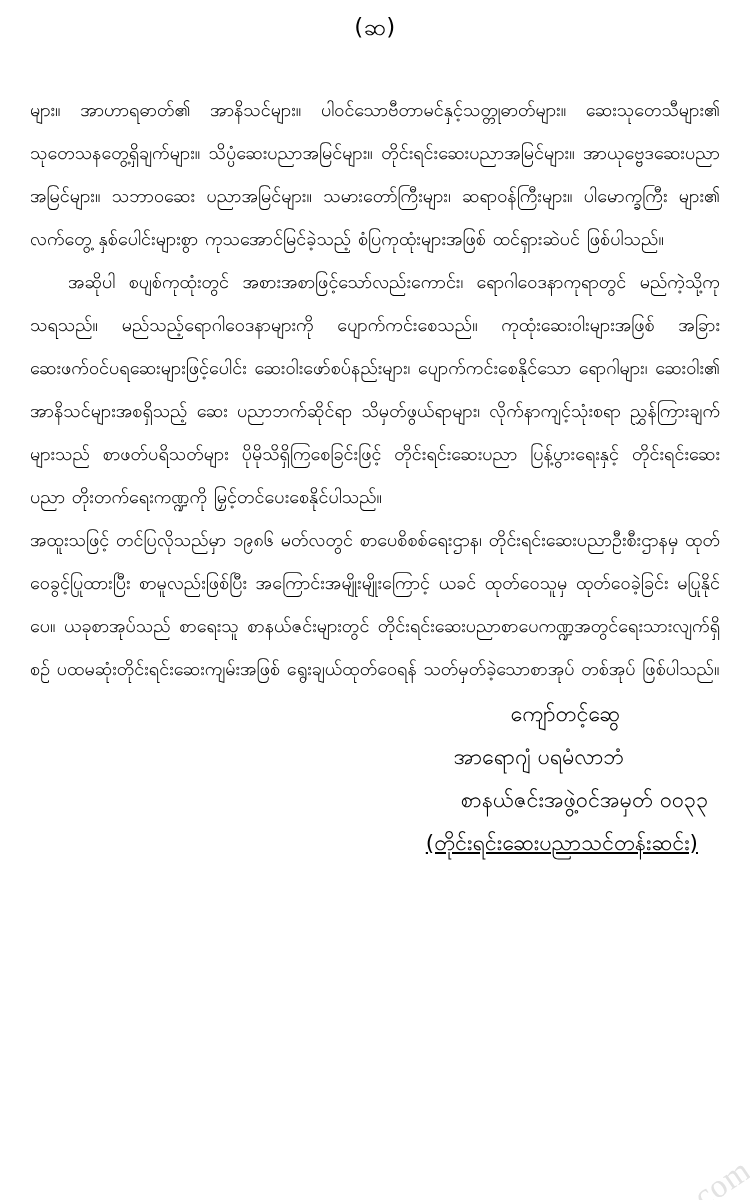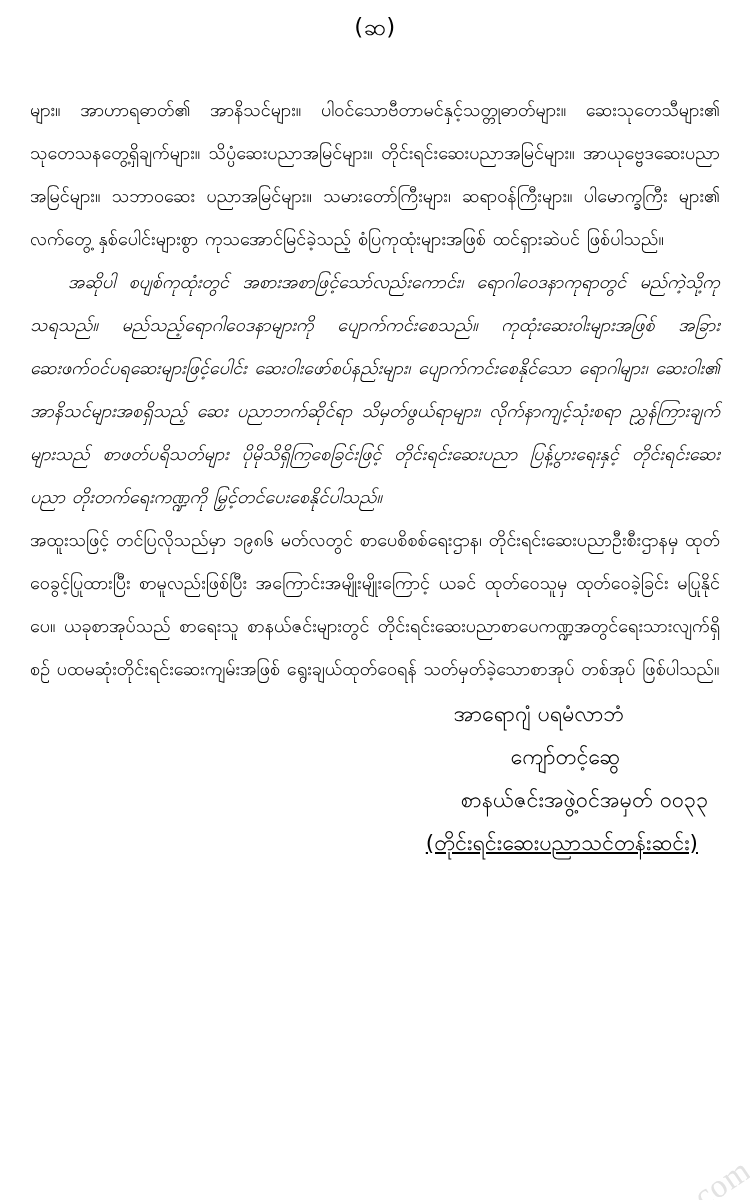--- a/index.html
+++ b/index.html
@@ -39,21 +39,20 @@
   }
   .para {
     margin: 0;
     padding: 0;
   }
   .para + .para {
     margin-top: 0;
   }
   .indent {
     text-indent: 38px;
-    font-style: italic;
   }
   .signature {
     margin-top: 2px;
     font-size: 21.5px;
     line-height: 43px;
     color: #000000;
   }
   .sig-line {
     display: block;
     text-align: right;
@@ -86,21 +85,21 @@
 
   <div class="page-number">(ဆ)</div>
 
   <div class="body-text">
     <p class="para">များ။ အာဟာရဓာတ်၏ အာနိသင်များ။ ပါဝင်သောဗီတာမင်နှင့်သတ္တုဓာတ်များ။ ဆေးသုတေသီများ၏ သုတေသနတွေ့ရှိချက်များ။ သိပ္ပံဆေးပညာအမြင်များ။ တိုင်းရင်းဆေးပညာအမြင်များ။ အာယုဗ္ဗေဒဆေးပညာအမြင်များ။ သဘာဝဆေး ပညာအမြင်များ။ သမားတော်ကြီးများ၊ ဆရာဝန်ကြီးများ။ ပါမောက္ခကြီး များ၏ လက်တွေ့ နှစ်ပေါင်းများစွာ ကုသအောင်မြင်ခဲ့သည့် စံပြကုထုံးများအဖြစ် ထင်ရှားဆဲပင် ဖြစ်ပါသည်။</p>
     <p class="para indent">အဆိုပါ စပျစ်ကုထုံးတွင် အစားအစာဖြင့်သော်လည်းကောင်း၊ ရောဂါဝေဒနာကုရာတွင် မည်ကဲ့သို့ကုသရသည်။ မည်သည့်ရောဂါဝေဒနာများကို ပျောက်ကင်းစေသည်။ ကုထုံးဆေးဝါးများအဖြစ် အခြားဆေးဖက်ဝင်ပရဆေးများဖြင့်ပေါင်း ဆေးဝါးဖော်စပ်နည်းများ၊ ပျောက်ကင်းစေနိုင်သော ရောဂါများ၊ ဆေးဝါး၏ အာနိသင်များအစရှိသည့် ဆေး ပညာဘက်ဆိုင်ရာ သိမှတ်ဖွယ်ရာများ၊ လိုက်နာကျင့်သုံးစရာ ညွှန်ကြားချက်များသည် စာဖတ်ပရိသတ်များ ပိုမိုသိရှိကြစေခြင်းဖြင့် တိုင်းရင်းဆေးပညာ ပြန့်ပွားရေးနှင့် တိုင်းရင်းဆေးပညာ တိုးတက်ရေးကဏ္ဍကို မြှင့်တင်ပေးစေနိုင်ပါသည်။</p>
     <p class="para">အထူးသဖြင့် တင်ပြလိုသည်မှာ ၁၉၈၆ မတ်လတွင် စာပေစိစစ်ရေးဌာန၊ တိုင်းရင်းဆေးပညာဦးစီးဌာနမှ ထုတ်ဝေခွင့်ပြုထားပြီး စာမူလည်းဖြစ်ပြီး အကြောင်းအမျိုးမျိုးကြောင့် ယခင် ထုတ်ဝေသူမှ ထုတ်ဝေခဲ့ခြင်း မပြုနိုင်ပေ။ ယခုစာအုပ်သည် စာရေးသူ စာနယ်ဇင်းများတွင် တိုင်းရင်းဆေးပညာစာပေကဏ္ဍအတွင်ရေးသားလျက်ရှိစဉ် ပထမဆုံးတိုင်းရင်းဆေးကျမ်းအဖြစ် ရွေးချယ်ထုတ်ဝေရန် သတ်မှတ်ခဲ့သောစာအုပ် တစ်အုပ် ဖြစ်ပါသည်။</p>
   </div>
 
   <div class="signature">
+    <span class="sig-line c2">ကျော်တင့်ဆွေ</span>
     <span class="sig-line c1">အာရောဂျံ ပရမံလာဘံ</span>
-    <span class="sig-line c2">ကျော်တင့်ဆွေ</span>
     <span class="sig-line c3">စာနယ်ဇင်းအဖွဲ့ဝင်အမှတ် ဝဝ၃၃</span>
     <span class="sig-line c4">(တိုင်းရင်းဆေးပညာသင်တန်းဆင်း)</span>
   </div>
 
   <div class="watermark">myvi....com</div>
 
 </div>
 
 </body></html>

